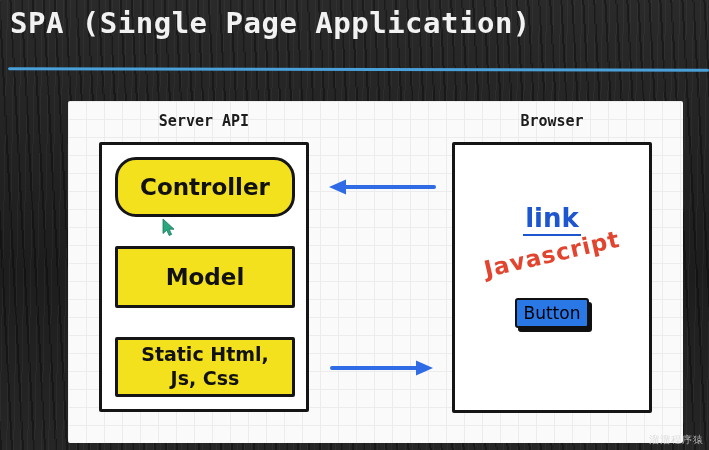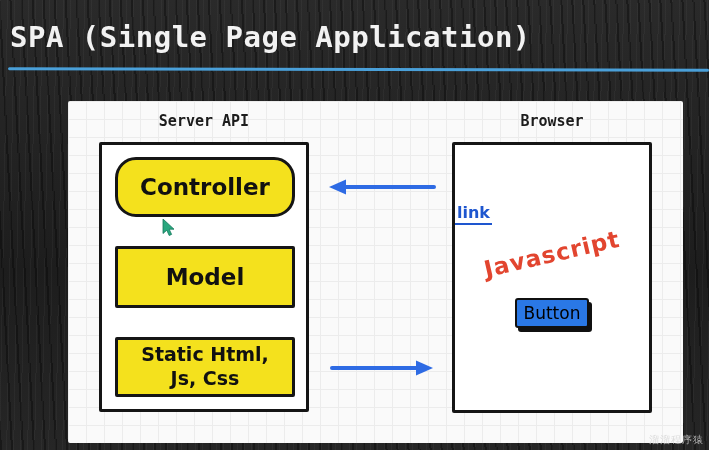--- a/index.html
+++ b/index.html
@@ -6,21 +6,21 @@
   .stage{
     position:relative;width:709px;height:450px;overflow:hidden;
     font-family:"DejaVu Sans",sans-serif;
     background-color:#212121;
     background-image:
       repeating-linear-gradient(91deg, rgba(255,255,255,0.035) 0 1px, transparent 1px 7px),
       repeating-linear-gradient(87deg, rgba(0,0,0,0.35) 0 2px, transparent 2px 11px),
       linear-gradient(180deg,#2a2a2a 0%,#1d1d1d 60%,#262626 100%);
   }
   .title{
-    position:absolute;left:10px;top:20px;
+    position:absolute;left:10px;top:6px;
     color:#f2f2f2;font-family:"DejaVu Sans Mono",monospace;
     font-weight:bold;font-size:29px;letter-spacing:0.5px;white-space:nowrap;
   }
   .underline{
     position:absolute;left:8px;top:68px;width:701px;height:3px;
     background:#4aa0d9;border-radius:2px;transform:rotate(0.12deg);
   }
   .whiteboard{
     position:absolute;left:68px;top:101px;width:615px;height:342px;
     background-color:#fafafa;border-radius:2px;
@@ -49,22 +49,22 @@
     text-align:center;color:#111;font-weight:600;
   }
   .ybox-controller{top:12px;height:60px;font-size:23px;border-radius:21px;}
   .ybox-model{top:101px;height:62px;font-size:23px;}
   .ybox-static{top:192px;height:60px;font-size:19px;line-height:1.25;white-space:pre-line;}
   .arrow-svg{position:absolute;}
   .arrow-top{left:258px;top:76px;}
   .arrow-bottom{left:260px;top:257px;}
   .cursor-svg{position:absolute;left:94px;top:118px;}
   .link-label{
-    position:absolute;left:0;top:58px;width:100%;text-align:left;
-    font-size:16px;font-weight:600;color:#1e56cf;
+    position:absolute;left:0;top:58px;width:100%;text-align:center;
+    font-size:26px;font-weight:600;color:#1e56cf;
   }
   .link-label span{border-bottom:2px solid #1e56cf;padding:0 2px 1px 2px;}
   .js-label{
     position:absolute;left:0;top:96px;width:100%;text-align:center;
     transform:rotate(-13deg);color:#e2452f;
     font-size:23px;font-weight:bold;letter-spacing:1px;
   }
   .draw-button{
     position:absolute;left:60px;top:153px;width:74px;height:30px;
     box-sizing:border-box;background:#2a78e6;border:2px solid #101010;

